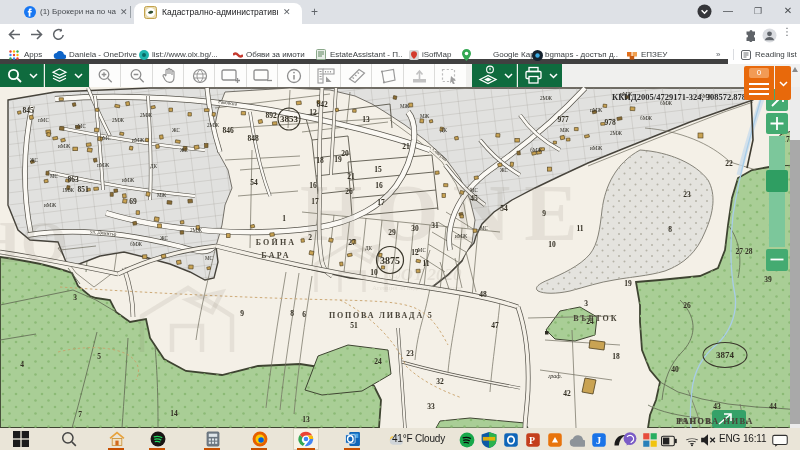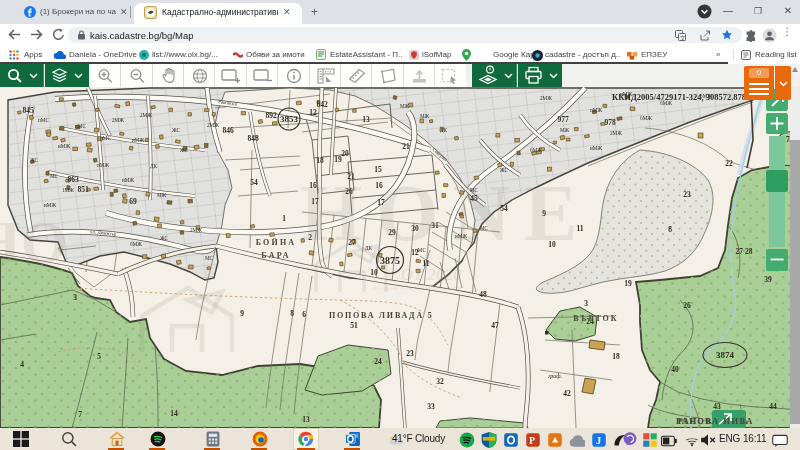--- a/index.html
+++ b/index.html
@@ -13,21 +13,21 @@
 .tabtext { font-size:8.5px; color:#45494e; white-space:nowrap; }
 #tab2 { position:absolute; left:134px; top:3px; width:168px; height:21px; background:#fff; border-radius:8px 8px 0 0; }
 .tclose { color:#5f6368; font-size:9px; }
 .winbtn { position:absolute; top:0; width:28px; height:22px; color:#4a4d51; font-size:10px; text-align:center; line-height:22px; }
 
 
 #addrbar { position:absolute; left:0; top:24px; width:800px; height:21px; background:#fff; }
 #urlpill { position:absolute; left:68px; top:3px; width:674px; height:16px; background:#eef1f4; border-radius:8px; }
 
 
-#bmbar { position:absolute; left:0; top:45px; width:728px; height:19px; background:#fff; border-bottom:2px solid #404040; }
+#bmbar { position:absolute; left:0; top:45px; width:728px; height:19px; background:#fff; border-bottom:5px solid #404040; }
 .bm { position:absolute; top:0; height:19px; font-size:8px; color:#3c4043; line-height:19px; white-space:nowrap; }
 
 
 #toolbar { position:absolute; left:0; top:64px; width:800px; height:23px; background:#f0f0ee; }
 .tbtn { position:absolute; top:0; height:23px; background:#fdfdfc; border-right:1px solid #dcdcda; }
 .gbtn { position:absolute; top:0; height:23px; background:#0f6b3e; }
 
 
 #taskbar { position:absolute; left:0; top:428px; width:800px; height:22px; background:#eae5d8; }
 .tbi { position:absolute; top:3px; width:16px; height:16px; }
@@ -70,39 +70,20 @@
   <svg class="abs" style="left:8px;top:4px" width="13" height="13" viewBox="0 0 13 13">
         <path d="M12 6.5H2M6 2L1.5 6.5 6 11" stroke="#5f6368" stroke-width="1.6" fill="none"></path>
       </svg>
   <svg class="abs" style="left:30px;top:4px" width="13" height="13" viewBox="0 0 13 13">
         <path d="M1 6.5h10M7 2l4.5 4.5L7 11" stroke="#5f6368" stroke-width="1.6" fill="none"></path>
       </svg>
   <svg class="abs" style="left:52px;top:4px" width="13" height="13" viewBox="0 0 13 13">
         <path d="M11.2 7A4.8 4.8 0 1 1 9.4 2.6" stroke="#5f6368" stroke-width="1.5" fill="none"></path>
         <path d="M9.2 0.5l1 2.6-2.7.8" fill="#5f6368"></path>
       </svg>
-  <div id="urlpill">
-    <svg class="abs" style="left:9px;top:3px" width="9" height="10" viewBox="0 0 9 10">
-          <rect x="1" y="4" width="7" height="5.5" rx="1" fill="#5f6368"></rect>
-          <path d="M2.7 4V2.8a1.8 1.8 0 0 1 3.6 0V4" fill="none" stroke="#5f6368" stroke-width="1.2"></path>
-        </svg>
-    <div class="abs" style="left:22px;top:3px;font-size:9.5px;color:#202124">kais.cadastre.bg/bg/Map</div>
-    <svg class="abs" style="left:607px;top:3px" width="11" height="11" viewBox="0 0 11 11">
-          <rect x="0.5" y="0.5" width="7" height="7" rx="1" fill="none" stroke="#5f6368"></rect>
-          <rect x="3.5" y="3.5" width="7" height="7" rx="1" fill="#f1f3f4" stroke="#5f6368"></rect>
-          <text x="4.8" y="9.6" font-size="6" fill="#5f6368" font-family="Liberation Sans">文</text>
-        </svg>
-    <svg class="abs" style="left:632px;top:3px" width="11" height="11" viewBox="0 0 11 11">
-          <path d="M1 5v5h7V7" fill="none" stroke="#5f6368"></path>
-          <path d="M4 6.5L9.5 1M6 1h3.5v3.5" fill="none" stroke="#5f6368"></path>
-        </svg>
-    <svg class="abs" style="left:653px;top:2px" width="12" height="12" viewBox="0 0 12 12">
-          <path d="M6 0.8l1.5 3.2 3.5.4-2.6 2.4.7 3.5L6 8.6 2.9 10.3l.7-3.5L1 4.4l3.5-.4z" fill="#1a73e8"></path>
-        </svg>
-  </div>
   <svg class="abs" style="left:745px;top:6px" width="12" height="12" viewBox="0 0 12 12">
         <path d="M4.5 1.5a1.5 1.5 0 0 1 3 0H10v3.2a1.6 1.6 0 0 0 0 3V11H7.3a1.6 1.6 0 0 1-3 0H1.5V7.6a1.5 1.5 0 0 0 0-3V1.5z" fill="#5f6368"></path>
       </svg>
   <svg class="abs" style="left:762px;top:4px" width="15" height="15" viewBox="0 0 15 15">
         <circle cx="7.5" cy="7.5" r="7" fill="#dadce0"></circle>
         <circle cx="7.5" cy="5.8" r="2.4" fill="#5f6368"></circle>
         <path d="M2.8 12.2a5 5 0 0 1 9.4 0z" fill="#5f6368"></path>
       </svg>
   <div class="abs" style="left:782px;top:2px;color:#5f6368;font-size:10px;letter-spacing:0">⋮</div>
 </div>
@@ -147,21 +128,21 @@
   <div class="bm" style="left:422px">iSofMap</div>
   <svg class="abs" style="left:462px;top:4px" width="9" height="12" viewBox="0 0 9 12">
         <path d="M4.5 0a4.5 4.5 0 0 1 4.5 4.5C9 7.8 4.5 12 4.5 12S0 7.8 0 4.5A4.5 4.5 0 0 1 4.5 0z" fill="#34a853"></path>
         <circle cx="4.5" cy="4.5" r="1.8" fill="#fff"></circle>
       </svg>
   <div class="bm" style="left:493px">Google Карти</div>
   <svg class="abs" style="left:532px;top:5px" width="11" height="11" viewBox="0 0 11 11">
         <circle cx="5.5" cy="5.5" r="5.5" fill="#15222e"></circle>
         <circle cx="5.5" cy="5.5" r="2.2" fill="#3aa9e0"></circle>
       </svg>
-  <div class="bm" style="left:545px">cadastre - достъп д..</div>
+  <div class="bm" style="left:545px">bgmaps - достъп д..</div>
   <svg class="abs" style="left:627px;top:5px" width="11" height="10" viewBox="0 0 11 10">
         <rect x="0" y="2" width="4.5" height="4.5" fill="#e2701d"></rect>
         <rect x="5.5" y="2" width="4.5" height="4.5" fill="#f0a051"></rect>
         <rect x="2.7" y="6" width="4.5" height="3.6" fill="#c85a10"></rect>
       </svg>
   <div class="bm" style="left:641px">ЕПЗЕУ</div>
   <div class="bm" style="left:716px;color:#5f6368">»</div>
   <div class="abs" style="left:733px;top:4px;width:1px;height:11px;background:#dadce0"></div>
   <svg class="abs" style="left:741px;top:5px" width="10" height="10" viewBox="0 0 10 10">
         <rect x="0.5" y="0.5" width="9" height="9" rx="1.5" fill="none" stroke="#5f6368"></rect>

